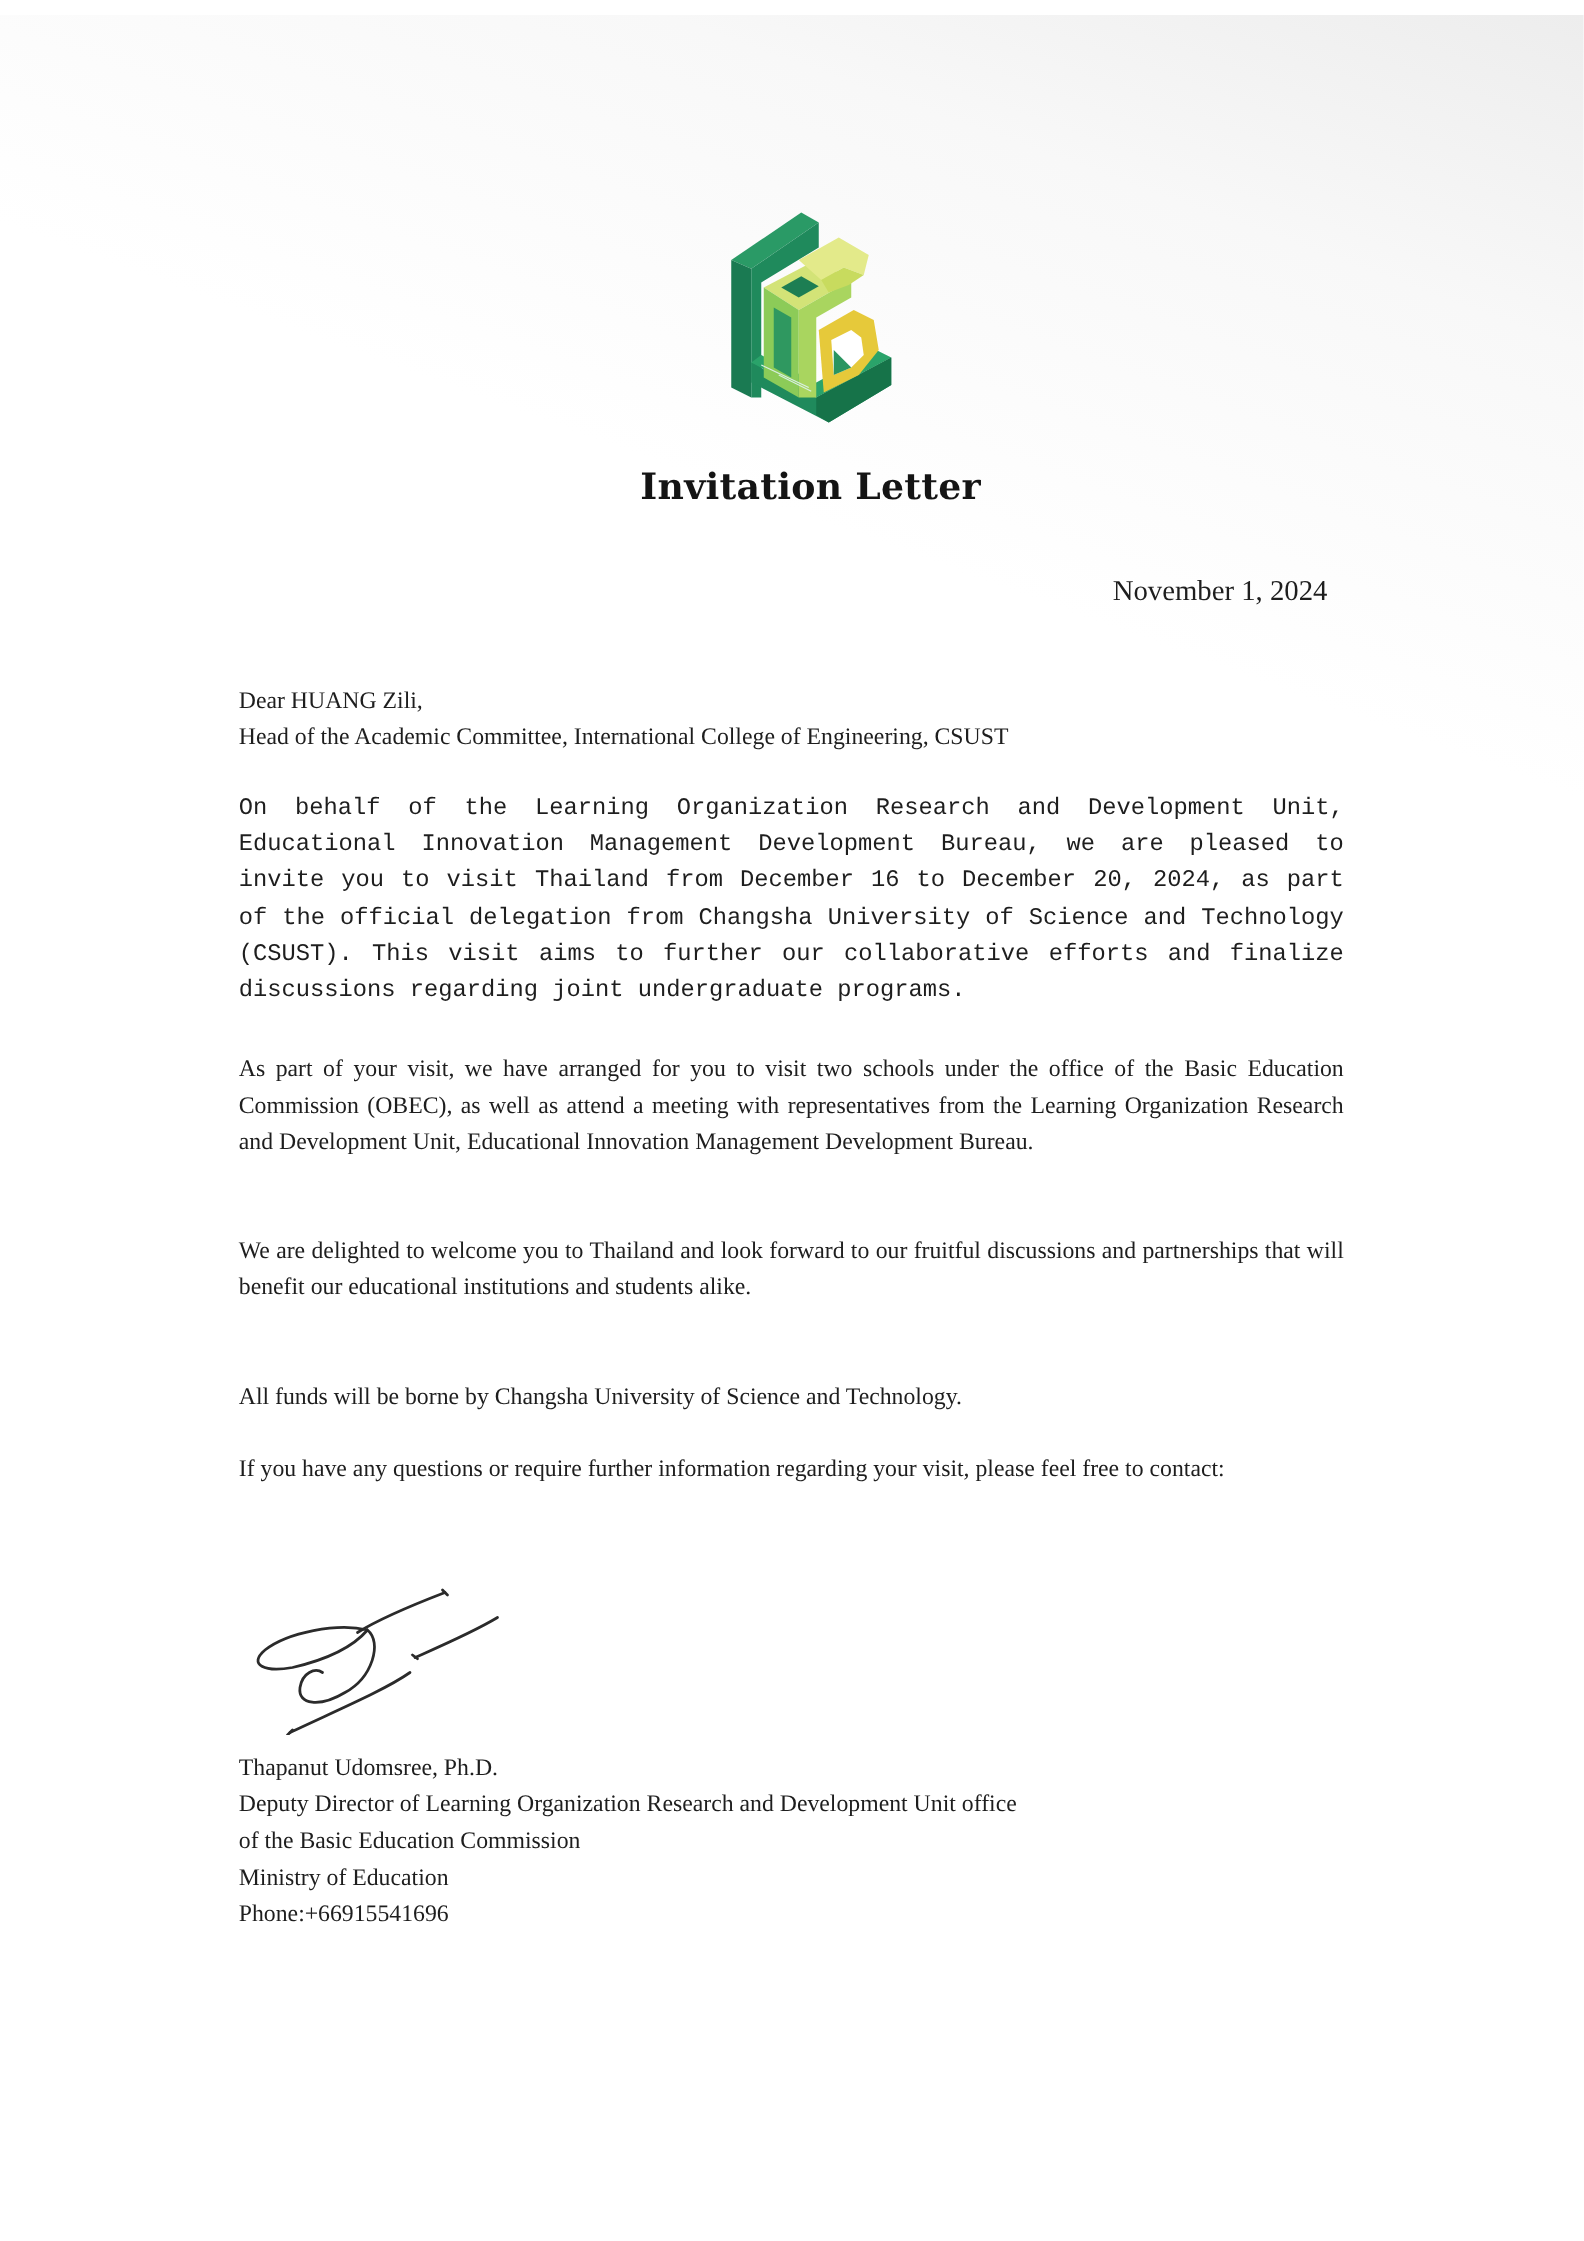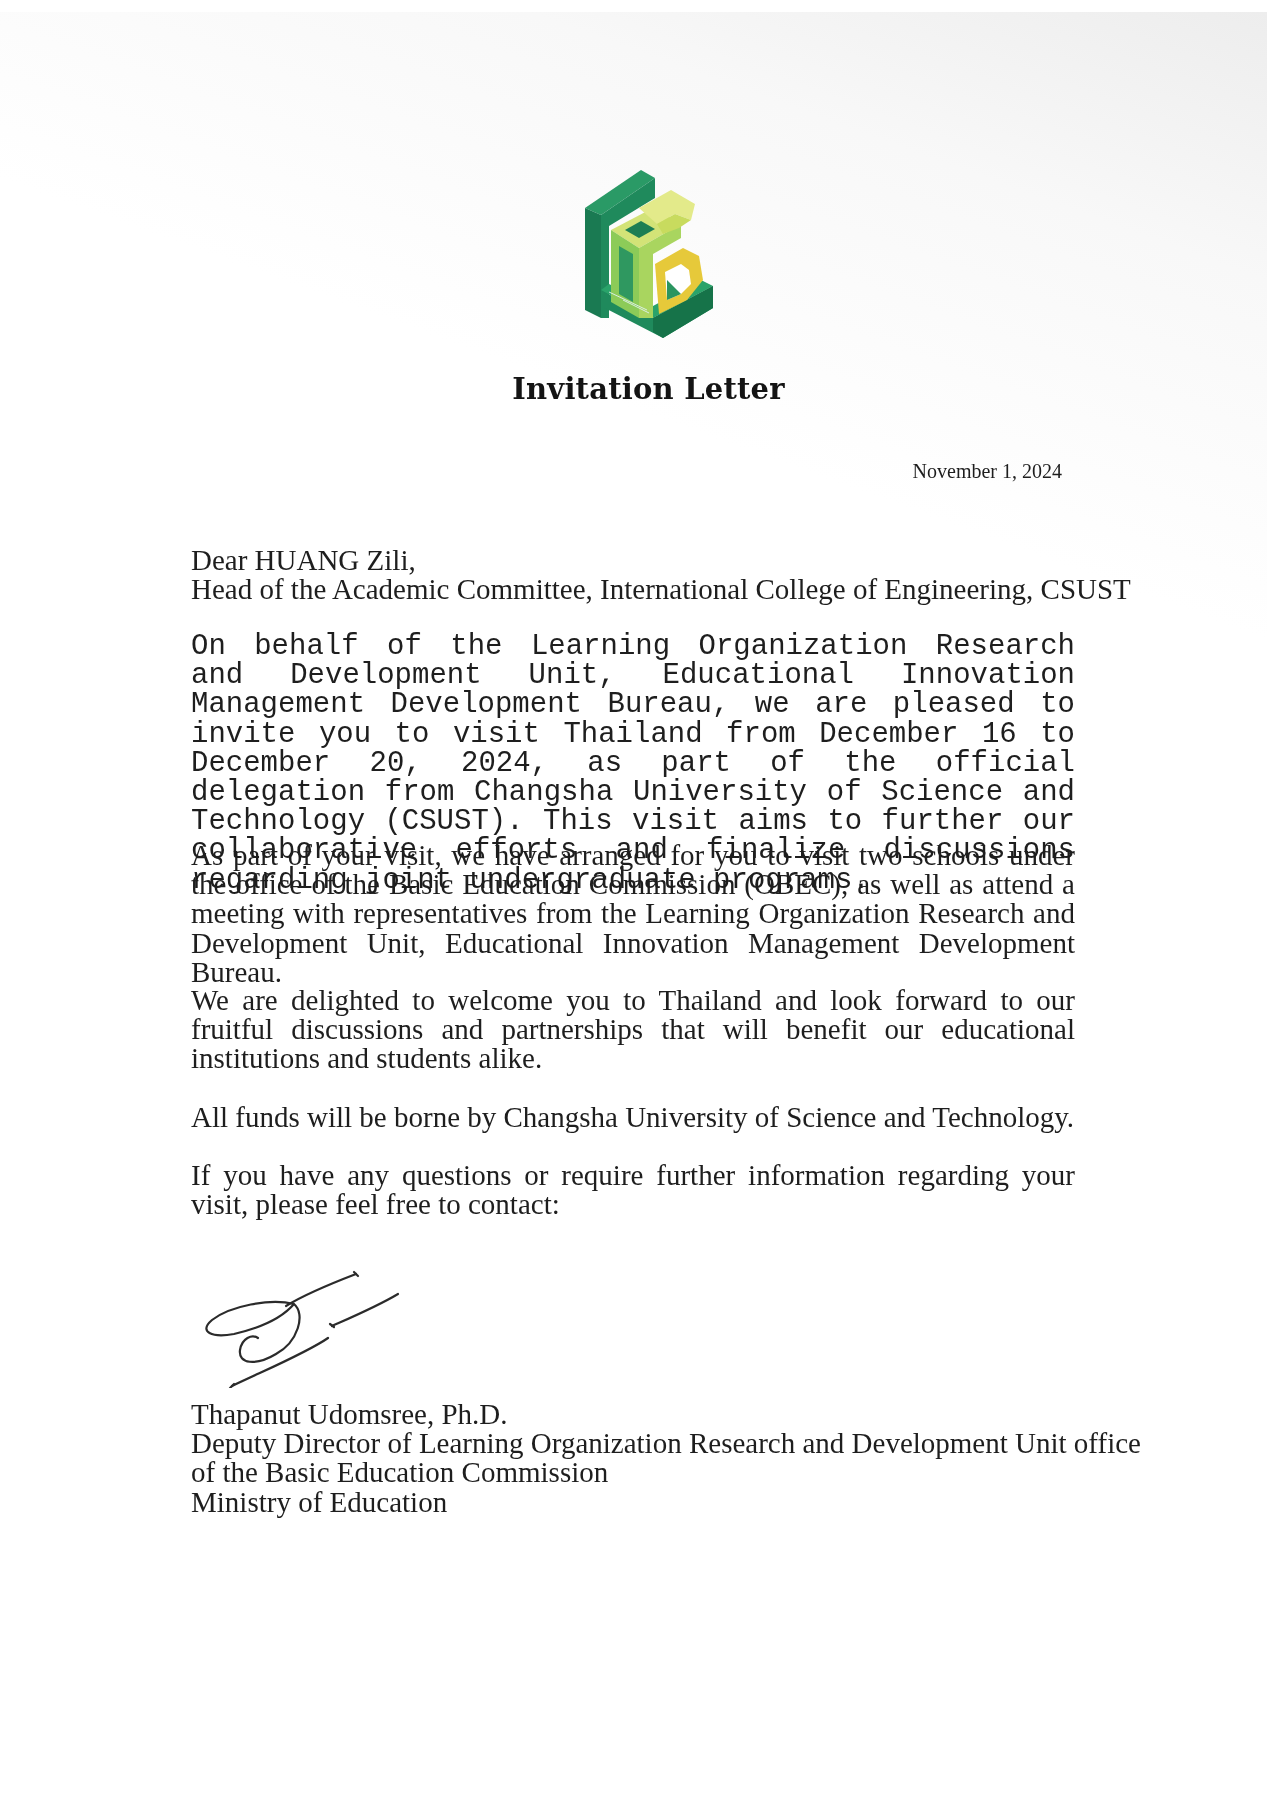--- a/index.html
+++ b/index.html
@@ -37,28 +37,28 @@
     font-family: "DejaVu Serif", "Liberation Serif", serif;
     font-weight: bold;
     font-size: 29px;
     letter-spacing: 0.2px;
     color: #141414;
   }
   .date {
     position: absolute;
     right: 205px;
     top: 448px;
-    font-size: 20px;
+    font-size: 23px;
     color: #1e1e1e;
   }
   .text-block {
     position: absolute;
     left: 191px;
     width: 884px;
-    font-size: 29px;
+    font-size: 19px;
     line-height: 29.2px;
     color: #1e1e1e;
     transform-origin: 0 0;
   }
   .salutation {
     top: 534px;
   }
   .salutation div,
   .signatory div {
     white-space: nowrap;
@@ -146,15 +146,16 @@
       <path d="M42,146 C80,128 118,112 138,98" transform="translate(0,-8)"></path>
       <path d="M44,136 L40,140"></path>
     </svg>
   </div>
 
   <div class="text-block signatory">
     <div>Thapanut Udomsree, Ph.D.</div>
     <div>Deputy Director of Learning Organization Research and Development Unit office</div>
     <div>of the Basic Education Commission</div>
     <div>Ministry of Education</div>
+    <div>Phone:+66915541696</div>
   </div>
 
 </div>
 
 </body></html>

